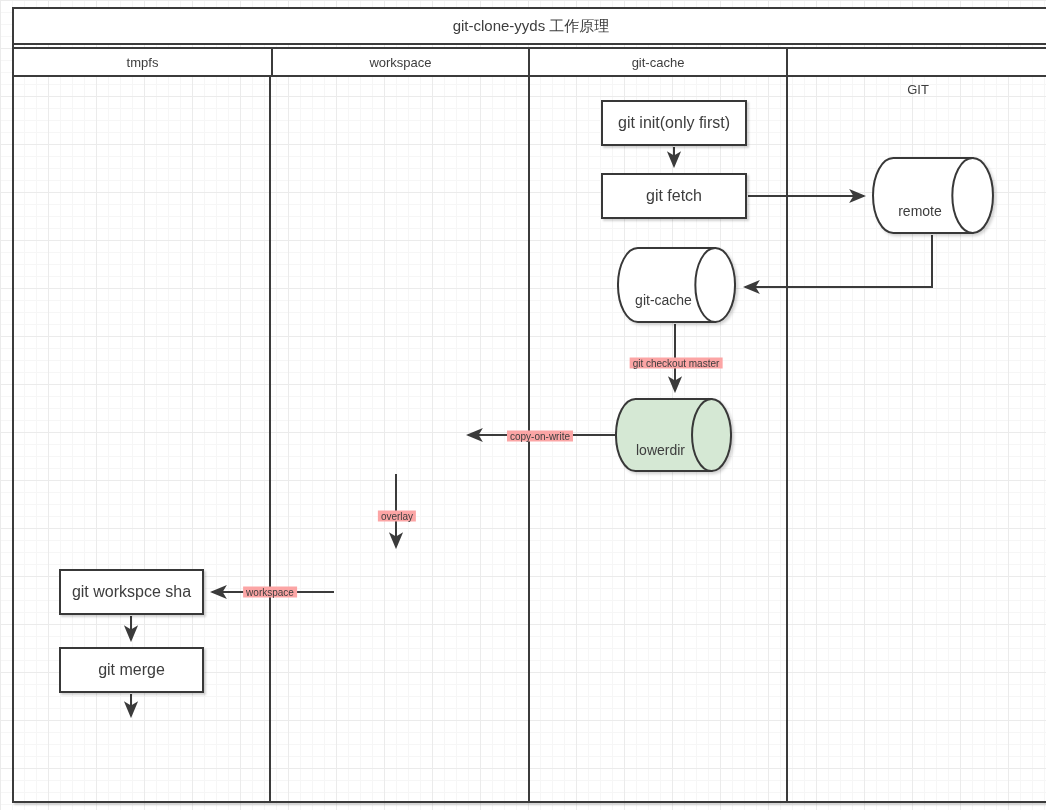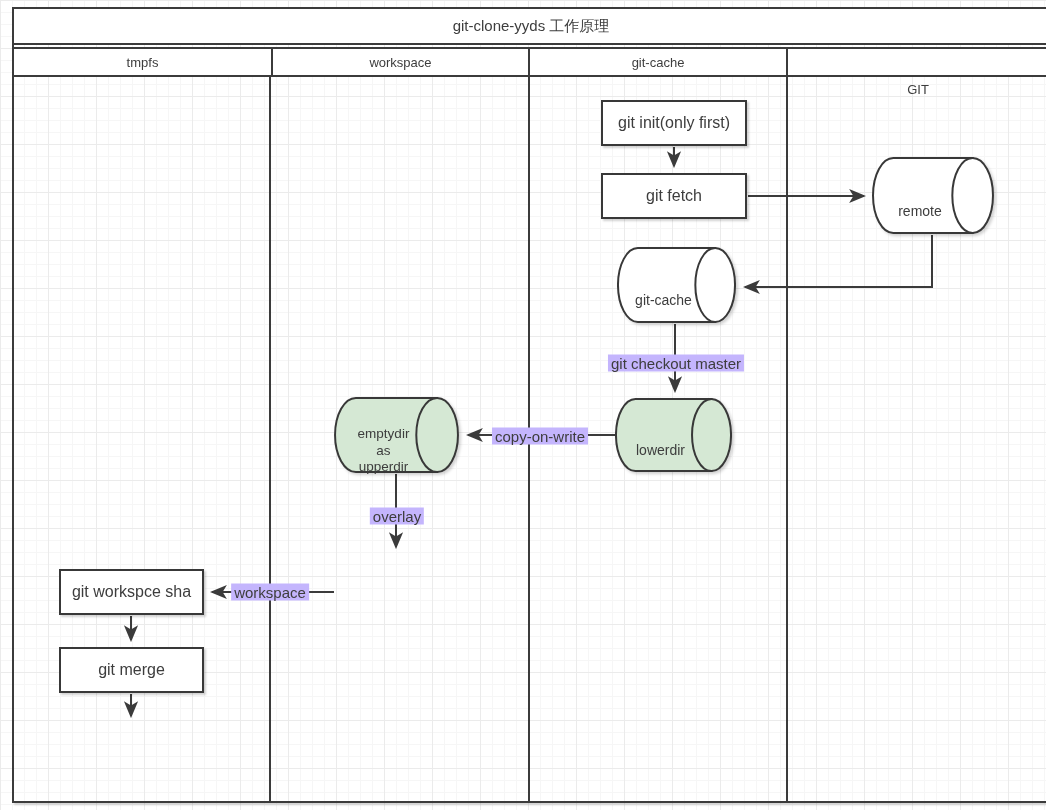--- a/index.html
+++ b/index.html
@@ -75,22 +75,22 @@
     display: flex; align-items: center; justify-content: center;
     font-size: 14px; text-align: center; line-height: 1.25;
     white-space: pre-line;
     margin-top: 32px;
   }
 
   
   .wires { position: absolute; left: 0; top: 0; pointer-events: none; }
   .edge-label {
     position: absolute; transform: translate(-50%, -50%);
-    background: #c4b5fd; padding: 0 3px;
-    font-size: 15px; white-space: nowrap;
+    background: #fca5a5; padding: 0 3px;
+    font-size: 10px; white-space: nowrap;
   }
 </style>
 </head>
 <body>
 
 <div class="canvas">
 
   <div class="frame">
     <div class="pool-title">git-clone-yyds 工作原理</div>
     <div class="lane-headers">
@@ -148,29 +148,20 @@
   </div>
 
   <div class="cyl" style="left:607px; top:398px; width:117px; height:74px;">
     <svg width="117" height="74" viewBox="0 0 120 74" preserveAspectRatio="none">
       <path d="M99 1 L21 1 A20 36 0 0 0 21 73 L99 73 Z" fill="#d5e8d4" stroke="#383838" stroke-width="2" vector-effect="non-scaling-stroke"></path>
       <ellipse cx="99" cy="37" rx="20" ry="36" fill="#d5e8d4" stroke="#383838" stroke-width="2" vector-effect="non-scaling-stroke"></ellipse>
     </svg>
     <div class="cyl-label">lowerdir</div>
   </div>
 
-  <div class="cyl" style="left:326px; top:397px; width:125px; height:76px;">
-    <svg width="125" height="76" viewBox="0 0 120 74" preserveAspectRatio="none">
-      <path d="M99 1 L21 1 A20 36 0 0 0 21 73 L99 73 Z" fill="#d5e8d4" stroke="#383838" stroke-width="2" vector-effect="non-scaling-stroke"></path>
-      <ellipse cx="99" cy="37" rx="20" ry="36" fill="#d5e8d4" stroke="#383838" stroke-width="2" vector-effect="non-scaling-stroke"></ellipse>
-    </svg>
-    <div class="cyl-label" style="font-size:13.5px;">emptydir
-as
-upperdir</div>
-  </div>
 
 
   <span class="edge-label" style="left:668px; top:363px;">git checkout master</span>
   <span class="edge-label" style="left:532px; top:436px;">copy-on-write</span>
   <span class="edge-label" style="left:389px; top:516px;">overlay</span>
   <span class="edge-label" style="left:262px; top:592px;">workspace</span>
 
 </div>
 
 </body></html>

